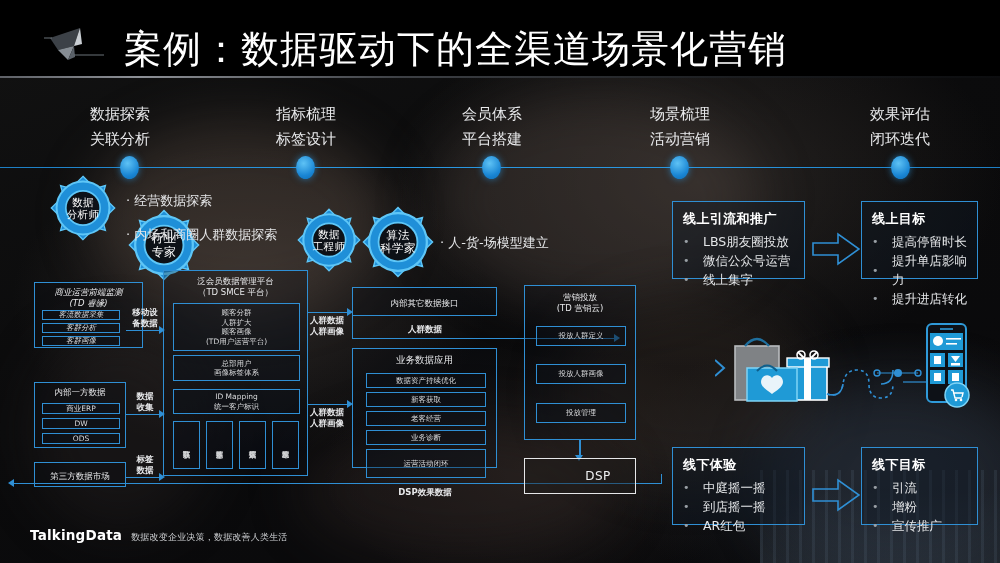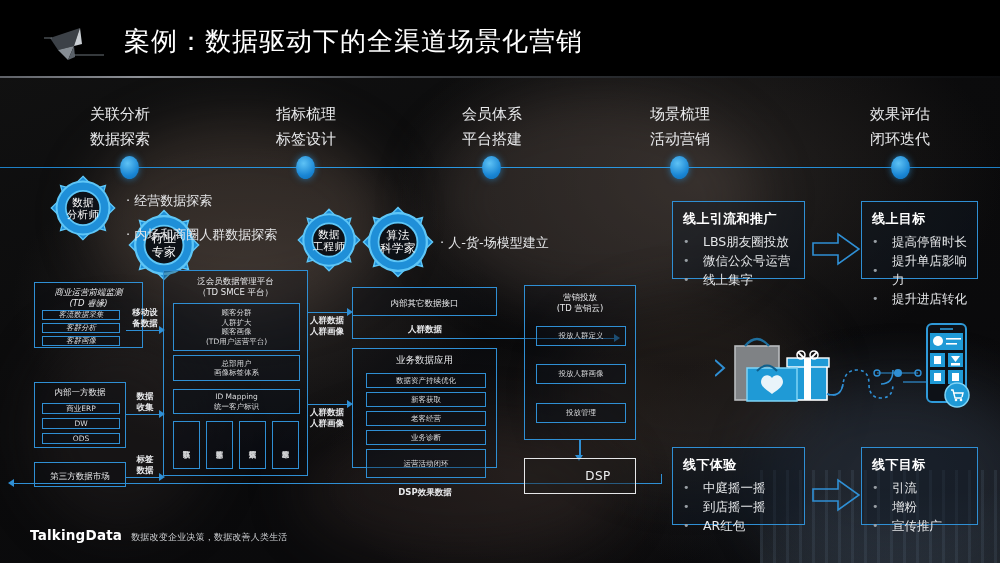--- a/index.html
+++ b/index.html
@@ -25,21 +25,21 @@
   #header{
     position:absolute;left:0;top:0;width:1000px;height:78px;
     background:#000;
   }
   #header-rule{
     position:absolute;left:0;top:76px;width:1000px;height:2px;
     background:linear-gradient(90deg,#5e6167 0%,#8d9096 14%,#3d4045 40%,#1a1c1f 75%,#0c0d0f 100%);
   }
   #title{
     position:absolute;left:124px;top:24px;
-    font-size:26px;color:#ffffff;letter-spacing:1px;
+    font-size:38px;color:#ffffff;letter-spacing:1px;
     white-space:nowrap;
   }
   #logo-mark{position:absolute;left:44px;top:24px;width:60px;height:40px;}
 
   
   .tl-line{
     position:absolute;left:0;top:167px;width:1000px;height:1px;
     background:linear-gradient(90deg,#1d7fc4 0%,#2a97e0 30%,#2a97e0 70%,#1d7fc4 100%);
   }
   .tl-dot{
@@ -176,22 +176,22 @@
 
   <div class="tl-line"></div>
 
   <div class="tl-dot" style="left:120px;"></div>
   <div class="tl-dot" style="left:296px;"></div>
   <div class="tl-dot" style="left:482px;"></div>
   <div class="tl-dot" style="left:670px;"></div>
   <div class="tl-dot" style="left:891px;"></div>
 
   <div class="tl-label" style="left:60px;top:102px;width:120px;">
+    <div>数据探索</div>
     <div>关联分析</div>
-    <div>数据探索</div>
   </div>
   <div class="tl-label" style="left:246px;top:102px;width:120px;">
     <div>指标梳理</div>
     <div>标签设计</div>
   </div>
   <div class="tl-label" style="left:432px;top:102px;width:120px;">
     <div>会员体系</div>
     <div>平台搭建</div>
   </div>
   <div class="tl-label" style="left:620px;top:102px;width:120px;">

